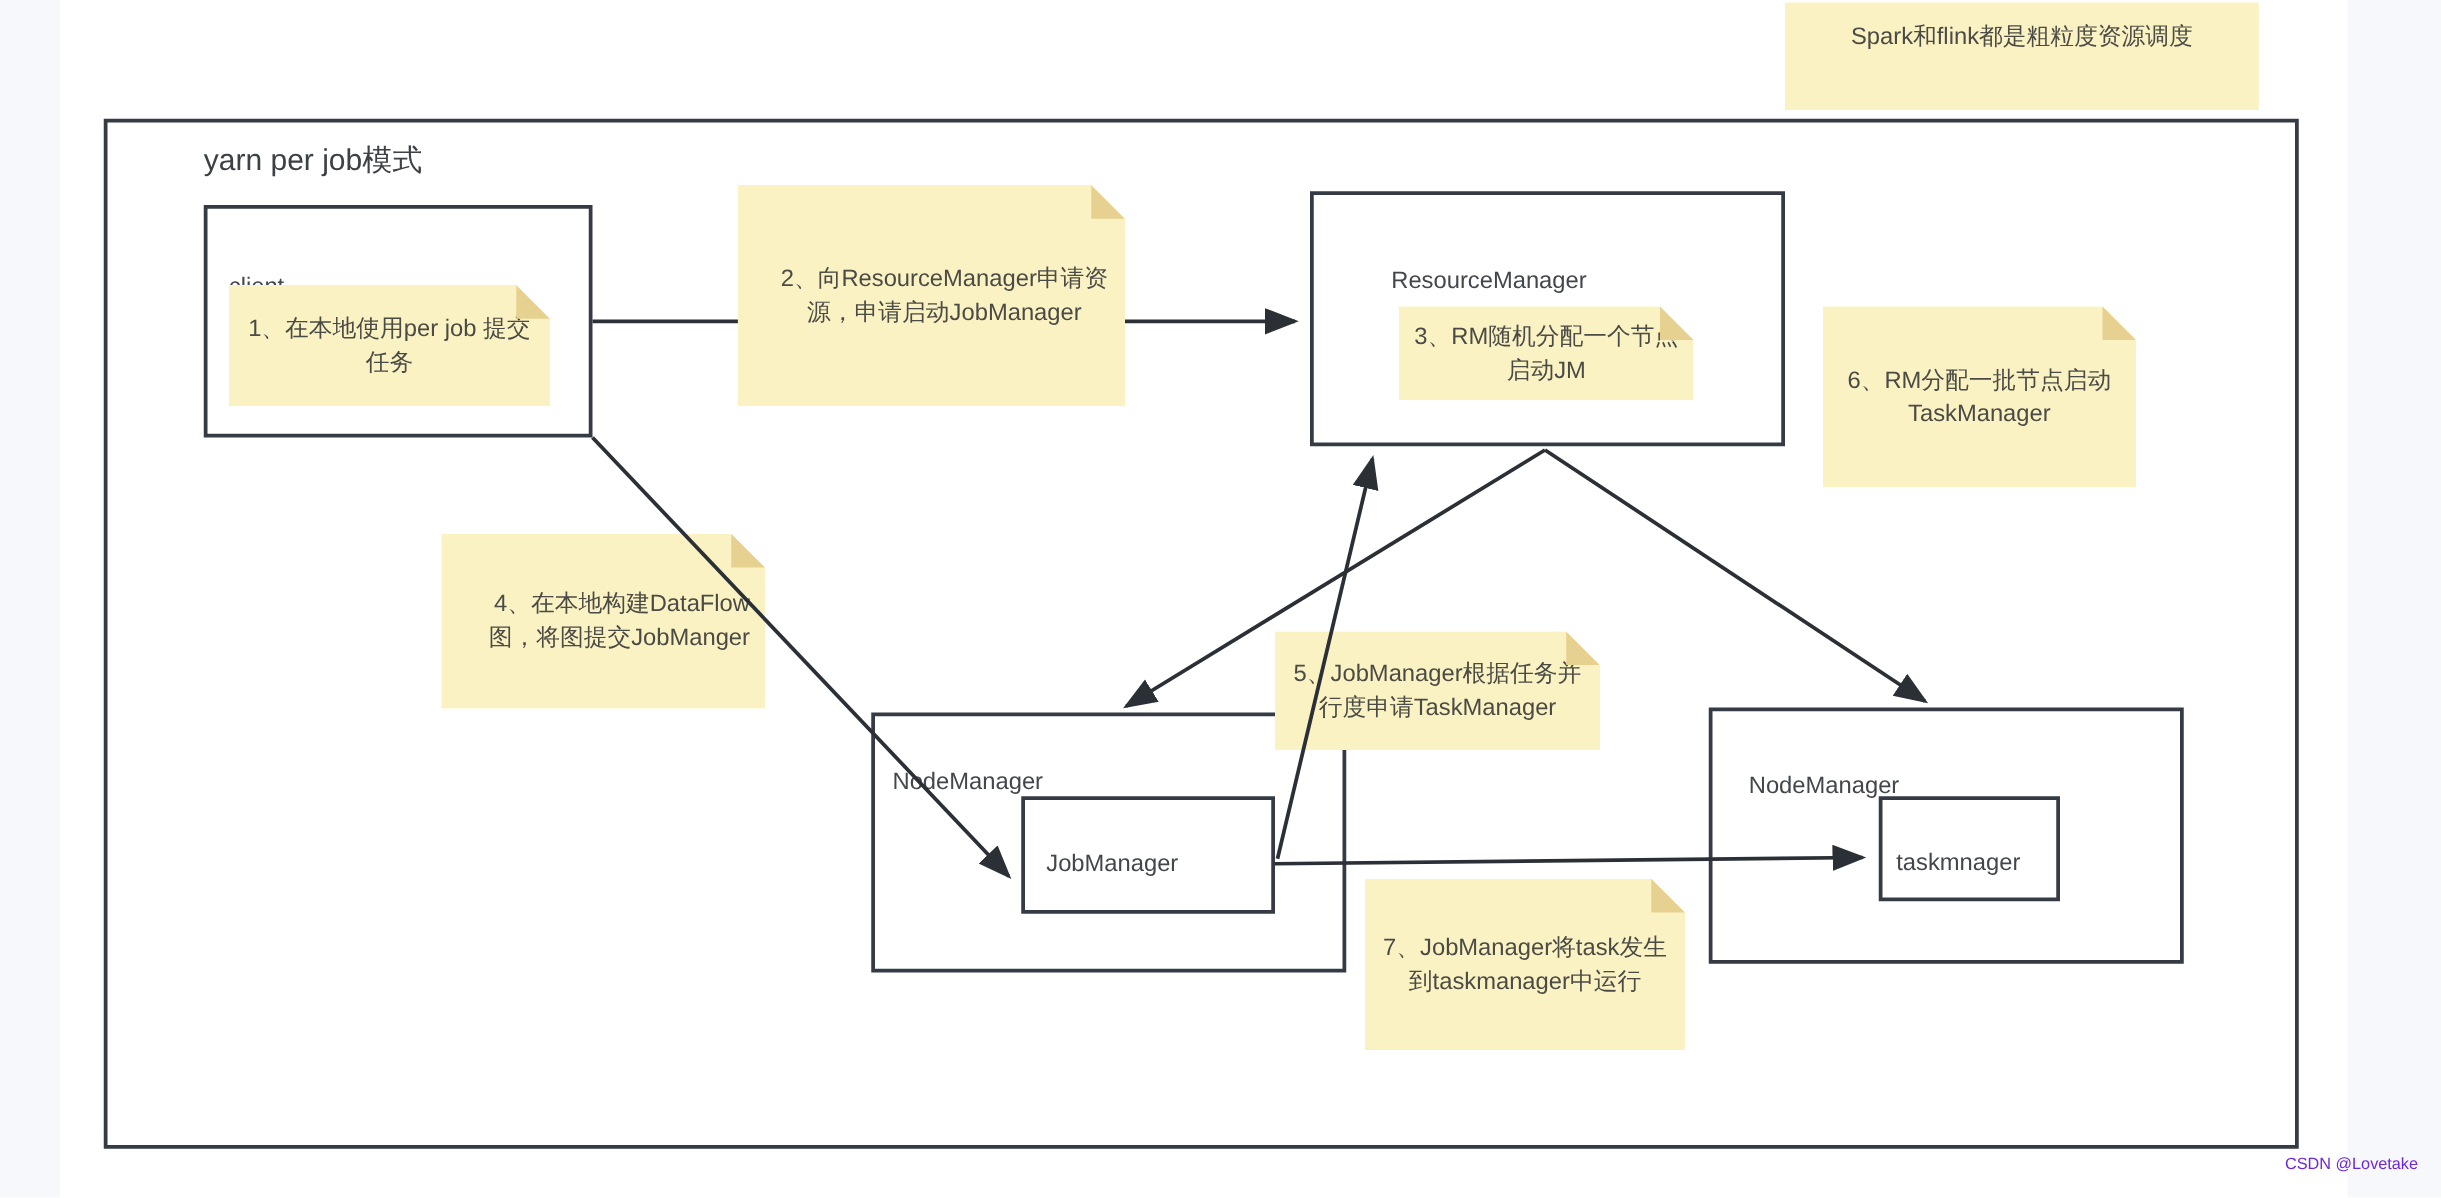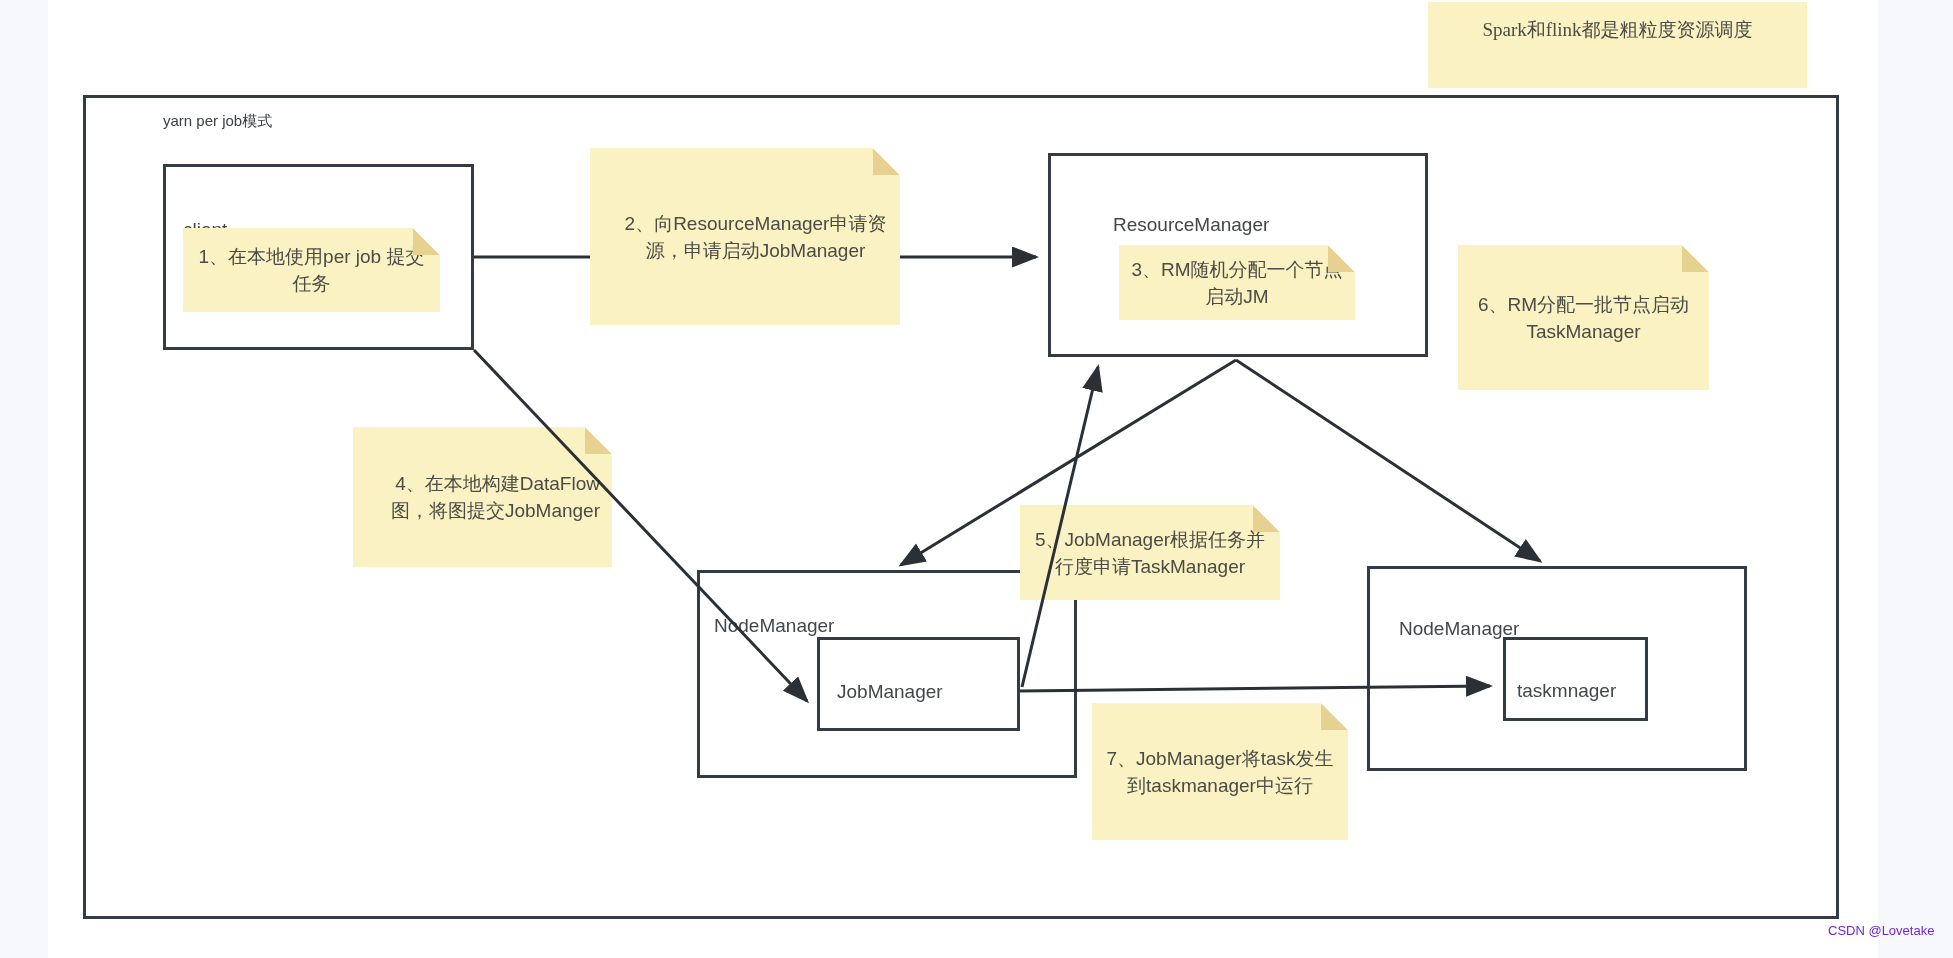--- a/index.html
+++ b/index.html
@@ -9,21 +9,21 @@
   }
   .strip{position:absolute;top:0;height:958px;background:#f7f8fc;}
   .strip.left{left:0;width:48px;}
   .strip.right{left:1878px;width:75px;}
 
   .outer-frame{
     position:absolute;left:83px;top:95px;width:1750px;height:818px;
     border:3px solid #343b44;background:transparent;
   }
   .frame-title{
-    position:absolute;left:163px;top:112px;font-size:15px;color:#3c4146;white-space:nowrap;
+    position:absolute;left:163px;top:112px;font-size:24px;color:#3c4146;white-space:nowrap;
   }
 
   .node{
     position:absolute;background:#ffffff;border:3px solid #343b44;box-sizing:border-box;
   }
   .node .lbl{position:absolute;font-size:19px;color:#43474c;white-space:nowrap;margin-top:28px;}
 
   .box-client{left:163px;top:164px;width:311px;height:186px;}
   .box-client .lbl{left:17px;top:24px;}
   .box-rm{left:1048px;top:153px;width:380px;height:204px;}
@@ -43,22 +43,22 @@
     box-sizing:border-box;padding:8px 12px;
     clip-path:polygon(0 0,calc(100% - 27px) 0,100% 27px,100% 100%,0 100%);
   }
   .note::after{
     content:"";position:absolute;top:0;right:0;width:27px;height:27px;
     background:linear-gradient(to top right,#e7d190 49.5%,transparent 50%);
   }
   .note.no-fold{clip-path:none;}
   .note.no-fold::after{display:none;}
 
-  .note-top{left:1428px;top:2px;width:379px;height:86px;align-items:flex-start;padding-top:14px;font-family:Liberation Serif, serif;}
-  .note-1{left:183px;top:228px;width:257px;height:84px;}
+  .note-top{left:1428px;top:2px;width:379px;height:86px;align-items:flex-start;padding-top:14px;}
+  .note-1{left:183px;top:228px;width:257px;height:97px;}
   .note-2{left:590px;top:148px;width:310px;height:177px;padding-left:33px;}
   .note-3{left:1119px;top:245px;width:236px;height:75px;padding:4px 10px;}
   .note-4{left:353px;top:427px;width:259px;height:140px;text-align:right;}
   .note-5{left:1020px;top:505px;width:260px;height:95px;padding:16px 10px;}
   .note-6{left:1458px;top:245px;width:251px;height:145px;}
   .note-7{left:1092px;top:703px;width:256px;height:137px;}
 
   svg.layer{position:absolute;left:0;top:0;width:1953px;height:958px;pointer-events:none;}
 
   .watermark{

